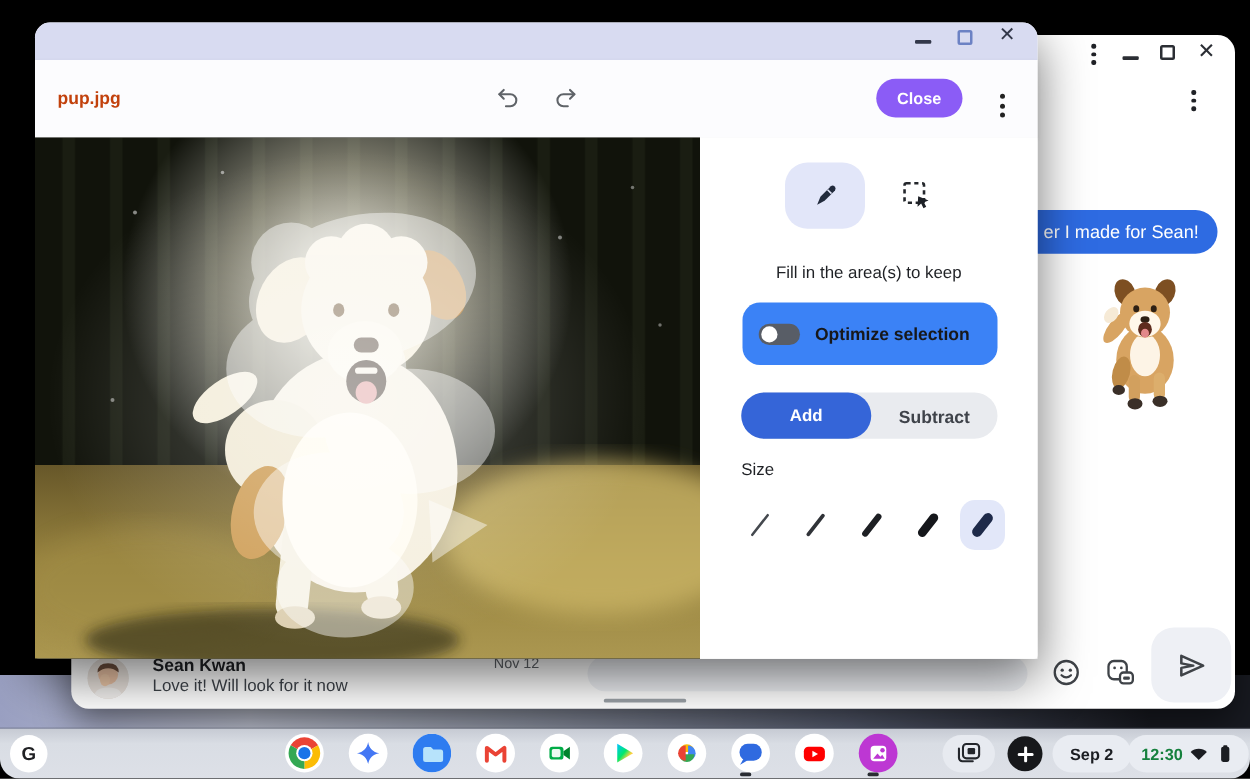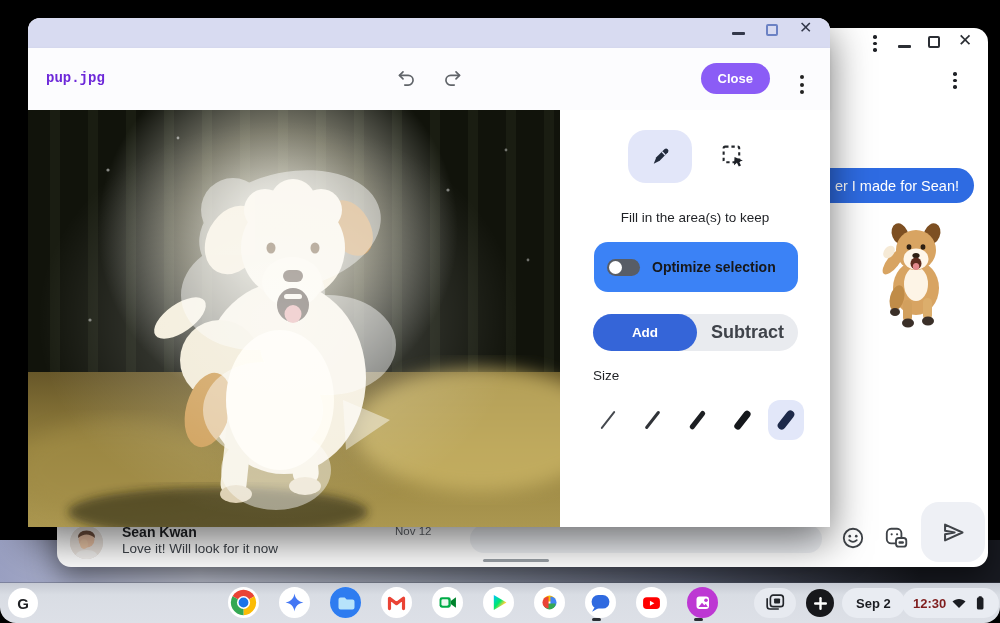--- a/index.html
+++ b/index.html
@@ -40,21 +40,21 @@
 
   
   .editor { position:absolute; left:28px; top:18px; width:802px; height:509px;
     border-radius:12px 12px 3px 3px; background:#fff; z-index:30;
     box-shadow:0 14px 40px rgba(0,0,0,.55); }
   .titlebar { position:relative; height:30px; background:#d8dbf1; border-radius:12px 12px 0 0; }
   .tb-min { position:absolute; left:704px; top:14px; width:13px; height:2.5px; background:#33384a; border-radius:1px; }
   .tb-max { position:absolute; left:738px; top:6px; width:12px; height:12px; border:2.4px solid #6c82c4; border-radius:2px; }
   .tb-close { position:absolute; left:771px; top:0px; font-size:16px; color:#33384a; }
   .toolbar { position:relative; height:62px; background:#fcfcfe; box-shadow:0 1px 3px rgba(60,64,67,.08); }
-  .filename { position:absolute; left:18px; top:22px; font-size:14px; font-weight:bold; color:#6d28d9;font-family:Liberation Mono, monospace; }
+  .filename { position:absolute; left:18px; top:22px; font-size:14px; font-weight:bold; color:#c2410c; }
   .undo { position:absolute; left:368px; top:20px; }
   .redo { position:absolute; left:414px; top:20px; }
   .close-pill { position:absolute; right:60px; top:15px; height:31px; padding:0 17px;
     border:none; border-radius:16px; background:#8b5cf6; color:#fff; font-size:13px;
     font-weight:bold; font-family:"Liberation Sans",sans-serif; display:flex; align-items:center; cursor:pointer; }
   .tb-kebab { position:absolute; left:772px; top:27px; display:flex; flex-direction:column; gap:3.5px; }
   .tb-kebab i { width:4px; height:4px; border-radius:50%; background:#222; }
   .canvas { position:absolute; left:0; top:92px; width:532px; height:417px; overflow:hidden; background:#15170e; }
   .panel { position:absolute; left:532px; top:92px; width:270px; height:417px; background:#fff; }
   .pen-btn { position:absolute; left:68px; top:20px; width:64px; height:53px; border-radius:18px;
@@ -67,21 +67,21 @@
     border-radius:14px; background:#3b82f6; display:flex; align-items:center; padding:0 13px; }
   .toggle { position:relative; width:33px; height:17px; border-radius:9px; background:#585d66; cursor:pointer; flex:none; }
   .toggle .knob { position:absolute; left:2px; top:2px; width:13px; height:13px; border-radius:50%; background:#fff; }
   .optimize-label { margin-left:12px; font-size:14px; font-weight:bold; color:#17181b; }
   .segmented { position:absolute; left:33px; top:204px; width:205px; height:37px;
     border-radius:19px; background:#e9ebef; }
   .seg-add { position:absolute; left:0; top:0; width:104px; height:37px; border-radius:19px;
     background:#3565d8; color:#fff; font-size:13.5px; font-weight:bold;
     display:flex; align-items:center; justify-content:center; cursor:pointer; }
   .seg-sub { position:absolute; right:0; top:0; width:101px; height:37px;
-    color:#3f434a; font-size:18px; font-weight:bold;
+    color:#3f434a; font-size:14px; font-weight:bold;
     display:flex; align-items:center; justify-content:center; cursor:pointer; }
   .size-label { position:absolute; left:33px; top:258px; font-size:13.5px; color:#1f2125; }
   .brush-row { position:absolute; left:0; top:288px; width:270px; height:46px; }
   .brush-slot { position:absolute; top:2px; width:36px; height:40px; border-radius:12px;
     display:flex; align-items:center; justify-content:center; cursor:pointer; }
   .brush-slot.sel { background:#e2e7f9; }
   .stroke { height:22px; border-radius:8px; transform:rotate(38deg); }
   .sticker-btn { position:absolute; left:70px; top:352px; width:133px; height:33px;
     border:none; border-radius:17px; background:#3565d8; color:#fff;
     display:flex; align-items:center; justify-content:center; gap:7px;
@@ -100,21 +100,21 @@
   .run-dot { position:absolute; bottom:2px; width:9px; height:3px; border-radius:2px; background:#2a2d33; }
   .capture-btn { position:absolute; left:754px; top:5px; width:42px; height:30px; border-radius:15px;
     background:#e7eaf0; display:flex; align-items:center; justify-content:center; cursor:pointer; }
   .plus-btn { position:absolute; left:806px; top:6px; width:28px; height:28px; border-radius:50%;
     background:#17181b; display:flex; align-items:center; justify-content:center; cursor:pointer; }
   .date-pill { position:absolute; left:842px; top:5px; height:30px; border-radius:15px;
     background:#e9ecf2; display:flex; align-items:center; padding:0 14px;
     font-size:13px; font-weight:bold; color:#1b1d22; cursor:pointer; }
   .status-pill { position:absolute; left:902px; top:5px; height:30px; border-radius:15px;
     background:#e9ecf2; display:flex; align-items:center; gap:5px; padding:0 11px;
-    font-size:13px; font-weight:bold; color:#7f1d1d; cursor:pointer; }
+    font-size:13px; font-weight:bold; color:#15803d; cursor:pointer; }
 </style>
 </head>
 <body>
 
 <div class="screen">
   <div class="wallpaper"></div>
 
   <div class="msg-window">
     <div class="mw-kebab top">
         <i></i>

